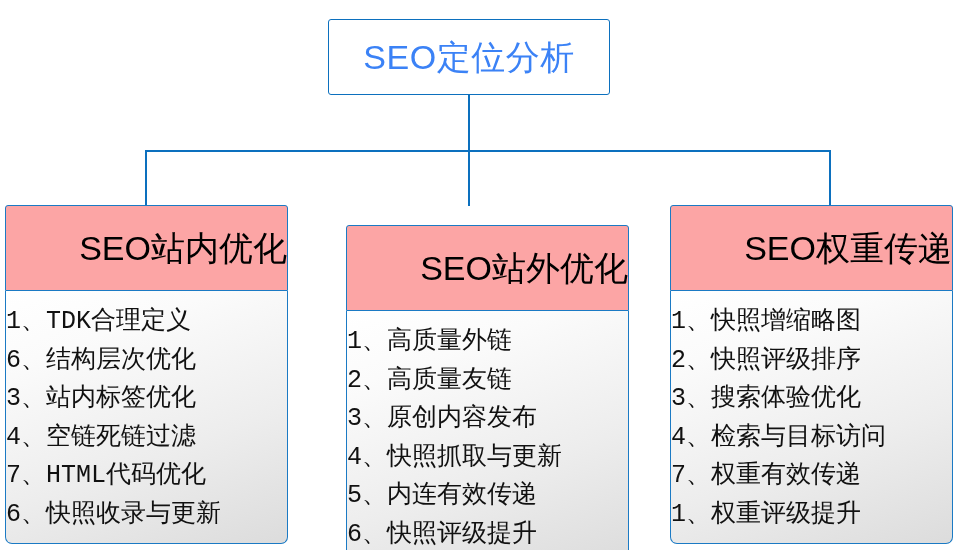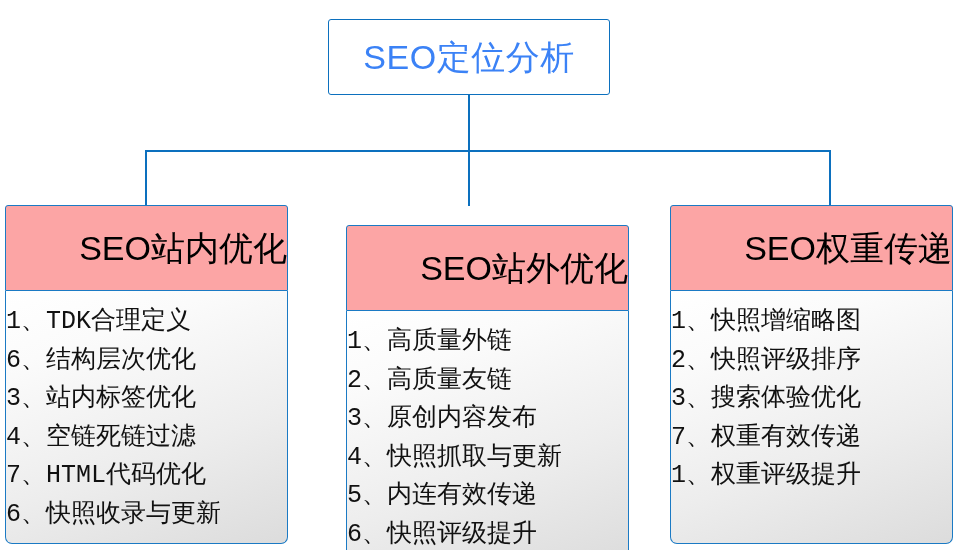--- a/index.html
+++ b/index.html
@@ -184,19 +184,20 @@
 
   <div class="column col-3">
     <div class="col-head">
       <span class="col-head-label">SEO权重传递</span>
     </div>
     <div class="col-body">
       <div class="col-body-inner">
         <div class="list-item">1、快照增缩略图</div>
         <div class="list-item">2、快照评级排序</div>
         <div class="list-item">3、搜索体验优化</div>
+        <div class="list-item">4、检索与目标访问</div>
         <div class="list-item">7、权重有效传递</div>
         <div class="list-item">1、权重评级提升</div>
       </div>
     </div>
   </div>
 
 </div>
 
 </body></html>

